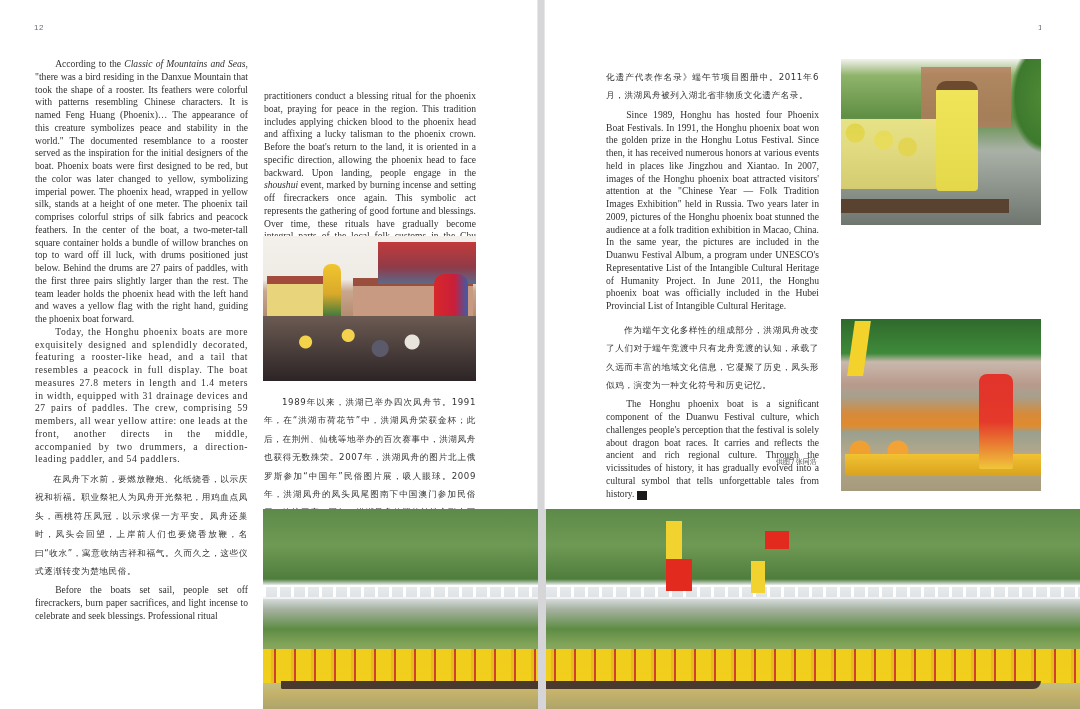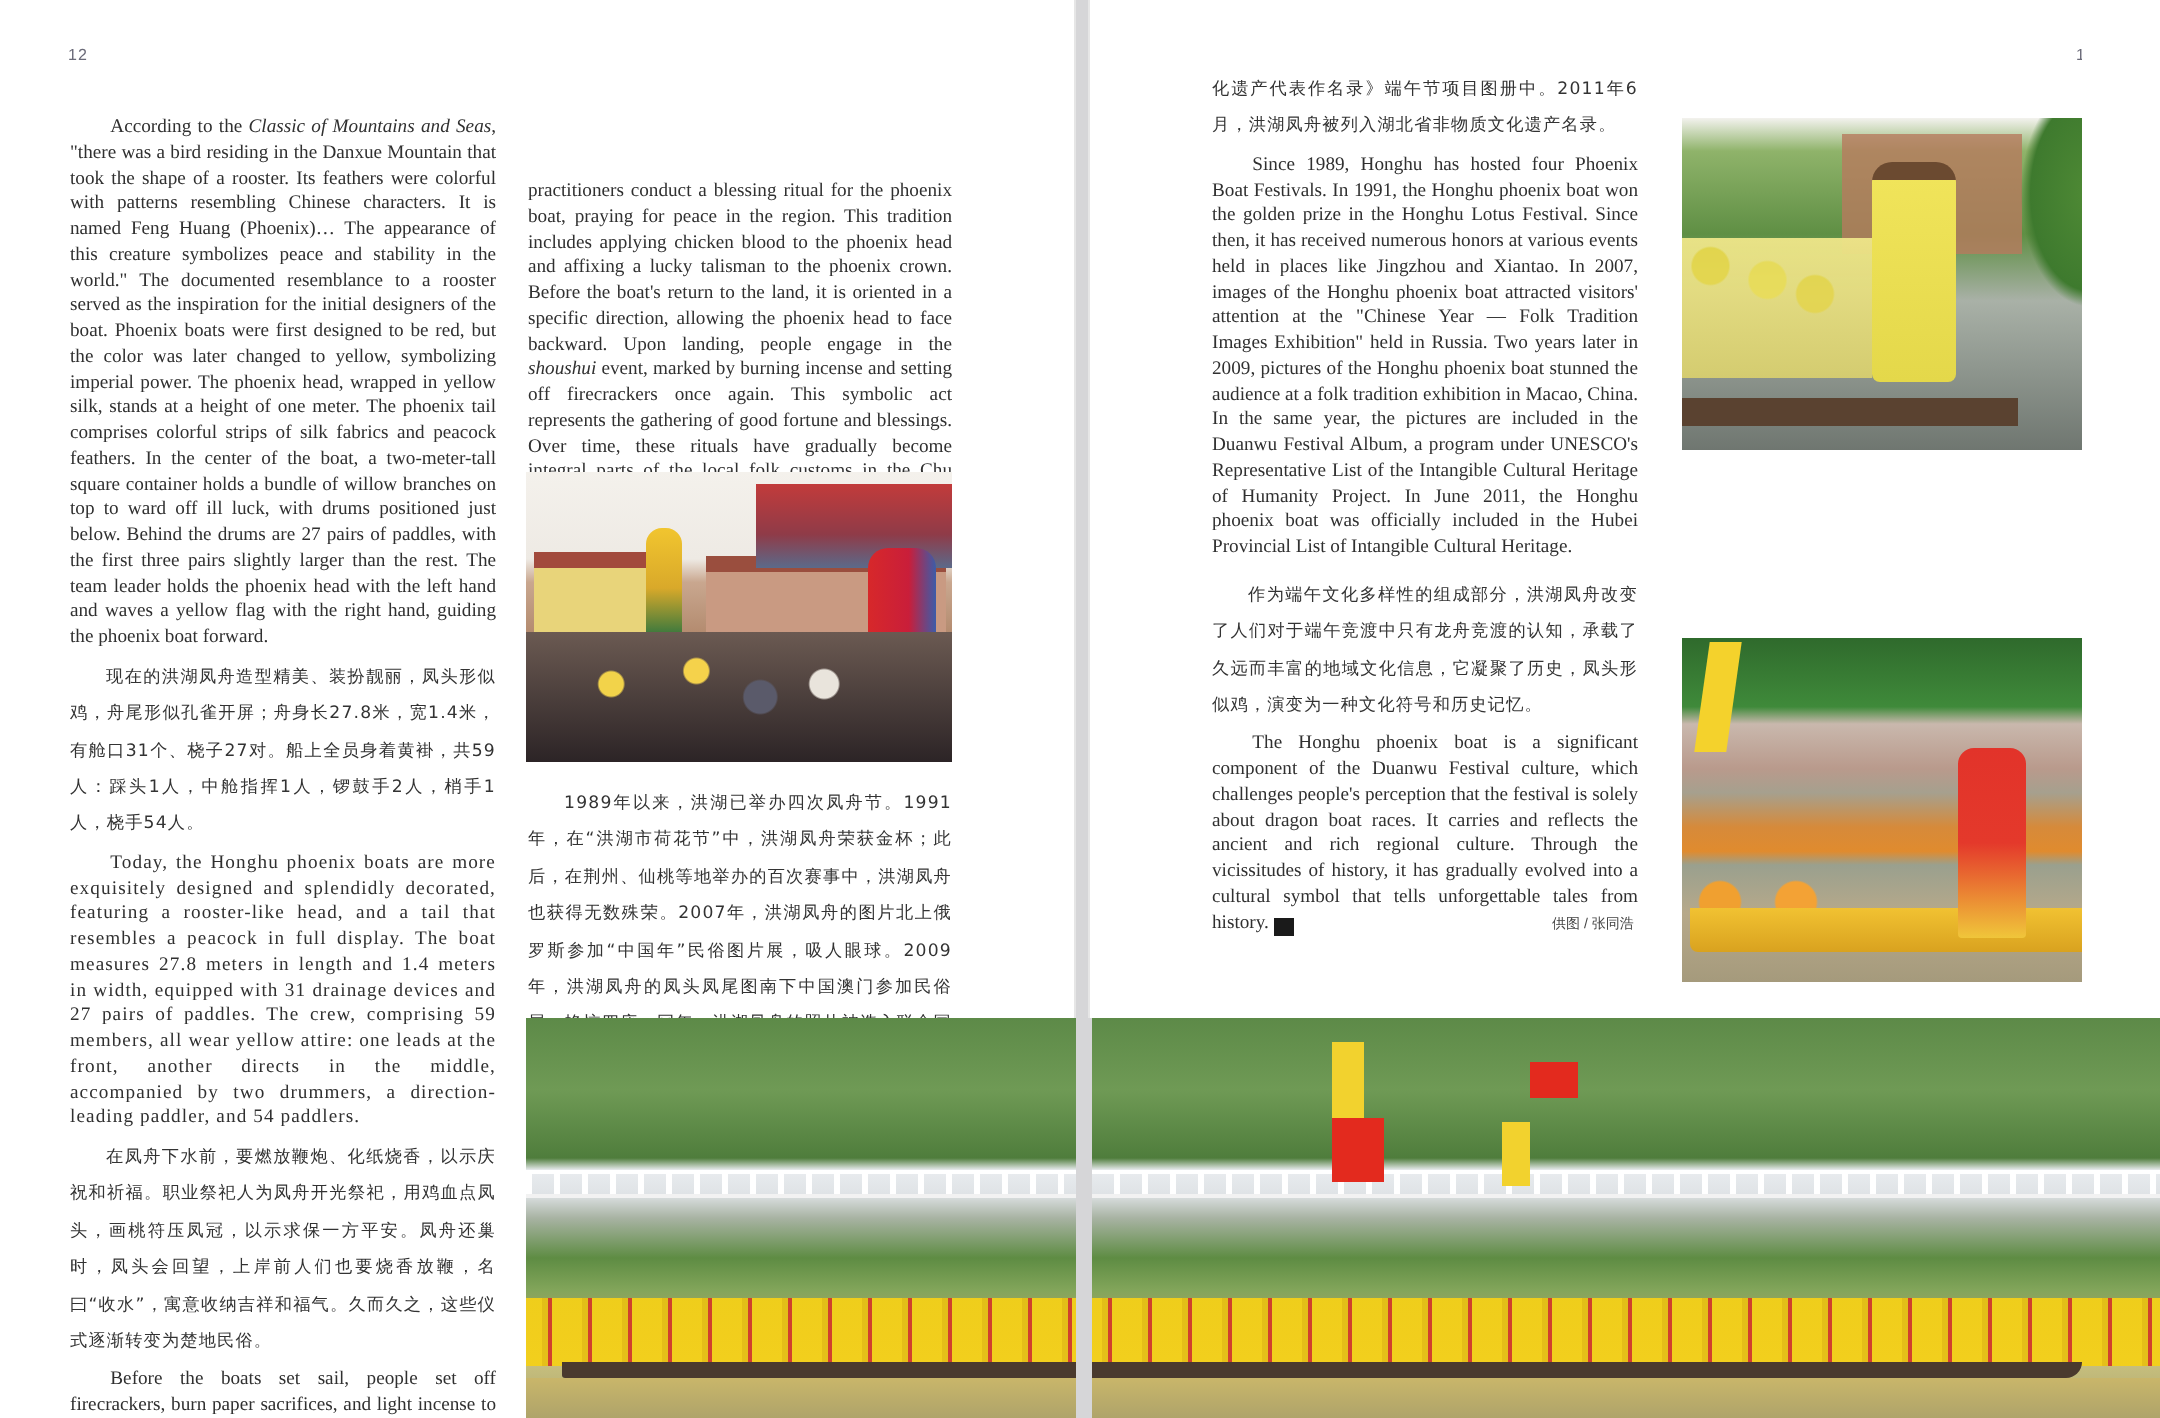--- a/index.html
+++ b/index.html
@@ -64,21 +64,20 @@
   .ph-pano .split { position: absolute; left: 275px; top: 0; width: 8px; height: 204px; background: #d6d6d8; }
 </style>
 </head>
 <body>
 
 <div class="page page-left">
   <div class="page-num" style="left:34px;">12</div>
 
   <div class="col" style="left:35px; top:58px; width:213px;">
     <p class="en"><span>According to the </span><em>Classic of Mountains and Seas</em><span>, "there was a bird residing in the Danxue Mountain that took the shape of a rooster. Its feathers were colorful with patterns resembling Chinese characters. It is named Feng Huang (Phoenix)… The appearance of this creature symbolizes peace and stability in the world." The documented resemblance to a rooster served as the inspiration for the initial designers of the boat. Phoenix boats were first designed to be red, but the color was later changed to yellow, symbolizing imperial power. The phoenix head, wrapped in yellow silk, stands at a height of one meter. The phoenix tail comprises colorful strips of silk fabrics and peacock feathers. In the center of the boat, a two-meter-tall square container holds a bundle of willow branches on top to ward off ill luck, with drums positioned just below. Behind the drums are 27 pairs of paddles, with the first three pairs slightly larger than the rest. The team leader holds the phoenix head with the left hand and waves a yellow flag with the right hand, guiding the phoenix boat forward.</span></p>
-    <p class="cn">现在的洪湖凤舟造型精美、装扮靓丽，凤头形似鸡，舟尾形似孔雀开屏；舟身长27.8米，宽1.4米，有舱口31个、桡子27对。船上全员身着黄褂，共59人：踩头1人，中舱指挥1人，锣鼓手2人，梢手1人，桡手54人。</p>
     <p class="en wide">Today, the Honghu phoenix boats are more exquisitely designed and splendidly decorated, featuring a rooster-like head, and a tail that resembles a peacock in full display. The boat measures 27.8 meters in length and 1.4 meters in width, equipped with 31 drainage devices and 27 pairs of paddles. The crew, comprising 59 members, all wear yellow attire: one leads at the front, another directs in the middle, accompanied by two drummers, a direction-leading paddler, and 54 paddlers.</p>
     <p class="cn">在凤舟下水前，要燃放鞭炮、化纸烧香，以示庆祝和祈福。职业祭祀人为凤舟开光祭祀，用鸡血点凤头，画桃符压凤冠，以示求保一方平安。凤舟还巢时，凤头会回望，上岸前人们也要烧香放鞭，名曰“收水”，寓意收纳吉祥和福气。久而久之，这些仪式逐渐转变为楚地民俗。</p>
     <p class="en">Before the boats set sail, people set off firecrackers, burn paper sacrifices, and light incense to celebrate and seek blessings. Professional ritual</p>
   </div>
 
   <div class="col" style="left:264px; top:58px; width:212px;">
     <p class="en noindent"><span>practitioners conduct a blessing ritual for the phoenix boat, praying for peace in the region. This tradition includes applying chicken blood to the phoenix head and affixing a lucky talisman to the phoenix crown. Before the boat's return to the land, it is oriented in a specific direction, allowing the phoenix head to face backward. Upon landing, people engage in the </span><em>shoushui</em><span> event, marked by burning incense and setting off firecrackers once again. This symbolic act represents the gathering of good fortune and blessings. Over time, these rituals have gradually become integral parts of the local folk customs in the Chu region.</span></p>
   </div>
 
   <div class="photo ph-ritual" style="left:263px; top:236px; width:213px; height:145px;" title="Ritual ceremony with phoenix head, costumed performer and crowd of photographers">
@@ -93,21 +92,21 @@
   <div class="col" style="left:264px; top:393px; width:212px;">
     <p class="cn" style="margin-top:0;">1989年以来，洪湖已举办四次凤舟节。1991年，在“洪湖市荷花节”中，洪湖凤舟荣获金杯；此后，在荆州、仙桃等地举办的百次赛事中，洪湖凤舟也获得无数殊荣。2007年，洪湖凤舟的图片北上俄罗斯参加“中国年”民俗图片展，吸人眼球。2009年，洪湖凤舟的凤头凤尾图南下中国澳门参加民俗展，艳惊四座。同年，洪湖凤舟的照片被选入联合国教科文组织《人类非物质文</p>
   </div>
 </div>
 
 <div class="gutter"></div>
 
 <div class="page page-right">
   <div class="page-num" style="left:493px;">13</div>
 
-  <div class="col" style="left:61px; top:36px; width:213px;">
+  <div class="col" style="left:61px; top:68px; width:213px;">
     <p class="cn noindent" style="margin-top:0;">化遗产代表作名录》端午节项目图册中。2011年6月，洪湖凤舟被列入湖北省非物质文化遗产名录。</p>
     <p class="en">Since 1989, Honghu has hosted four Phoenix Boat Festivals. In 1991, the Honghu phoenix boat won the golden prize in the Honghu Lotus Festival. Since then, it has received numerous honors at various events held in places like Jingzhou and Xiantao. In 2007, images of the Honghu phoenix boat attracted visitors' attention at the "Chinese Year — Folk Tradition Images Exhibition" held in Russia. Two years later in 2009, pictures of the Honghu phoenix boat stunned the audience at a folk tradition exhibition in Macao, China. In the same year, the pictures are included in the Duanwu Festival Album, a program under UNESCO's Representative List of the Intangible Cultural Heritage of Humanity Project. In June 2011, the Honghu phoenix boat was officially included in the Hubei Provincial List of Intangible Cultural Heritage.</p>
     <p class="cn" style="margin-top:8px;">作为端午文化多样性的组成部分，洪湖凤舟改变了人们对于端午竞渡中只有龙舟竞渡的认知，承载了久远而丰富的地域文化信息，它凝聚了历史，凤头形似鸡，演变为一种文化符号和历史记忆。</p>
     <p class="en"><span>The Honghu phoenix boat is a significant component of the Duanwu Festival culture, which challenges people's perception that the festival is solely about dragon boat races. It carries and reflects the ancient and rich regional culture. Through the vicissitudes of history, it has gradually evolved into a cultural symbol that tells unforgettable tales from history.</span><span class="end-mark">卍</span></p>
   </div>
 
   <div class="credit" style="left:231px; top:457px;">供图 / 张同浩</div>
 
   <div class="photo ph-leader" style="left:296px; top:59px; width:239px; height:166px;" title="Boat leader in yellow standing at the bow while paddlers row">
     <div class="bldg"></div>

